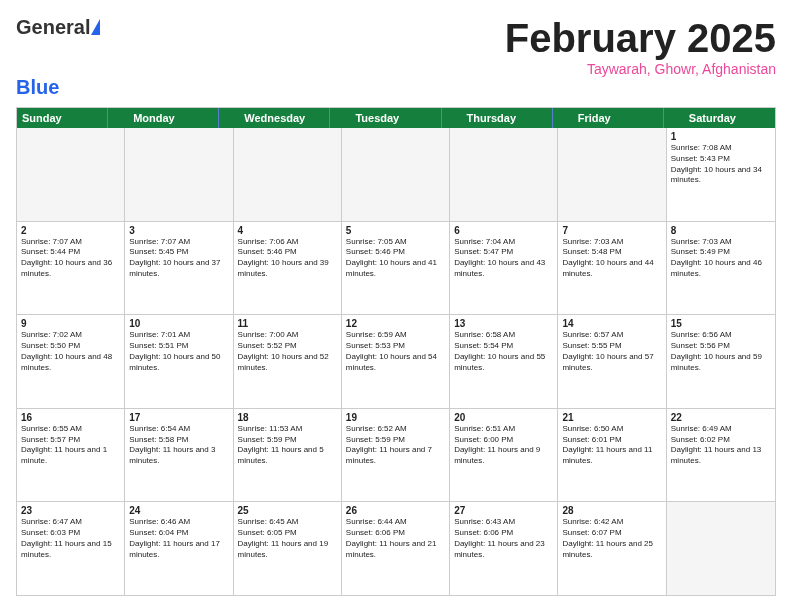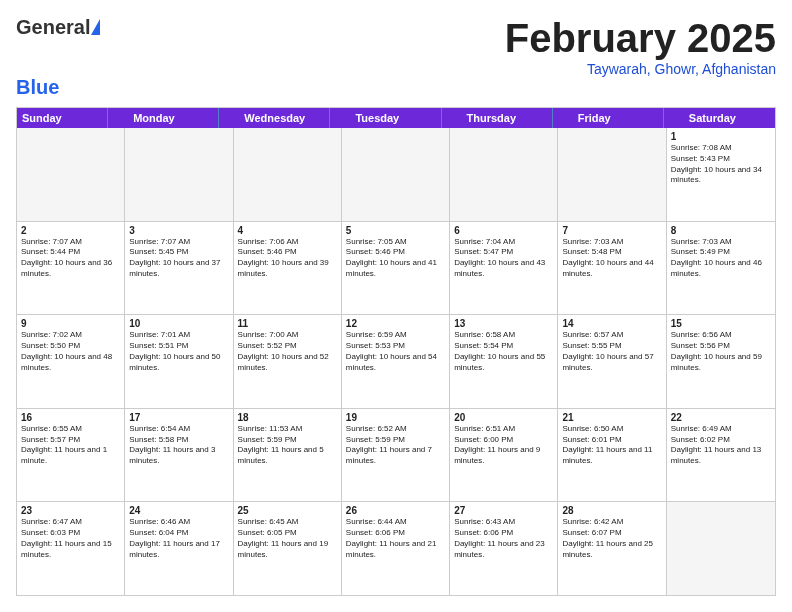--- a/index.html
+++ b/index.html
@@ -32,32 +32,32 @@
     .title-block {
       text-align: right;
     }
     .month-title {
       font-size: 40px;
       font-weight: bold;
       color: #222;
     }
     .location-title {
       font-size: 14px;
-      color: #1d4ed8;
+      color: #ec4899;
     }
     .calendar {
       flex: 1;
       display: flex;
       flex-direction: column;
       border: 1px solid #ccc;
     }
     .cal-header {
       display: grid;
       grid-template-columns: repeat(7, 1fr);
-      background: #6d28d9;
+      background: #15803d;
       gap: 20px;
     }
     .cal-header-cell {
       color: #fff;
       font-size: 11px;
       font-weight: bold;
       padding: 4px 5px;
       border-right: 1px solid #5580cc;
       text-align: left;
     }

